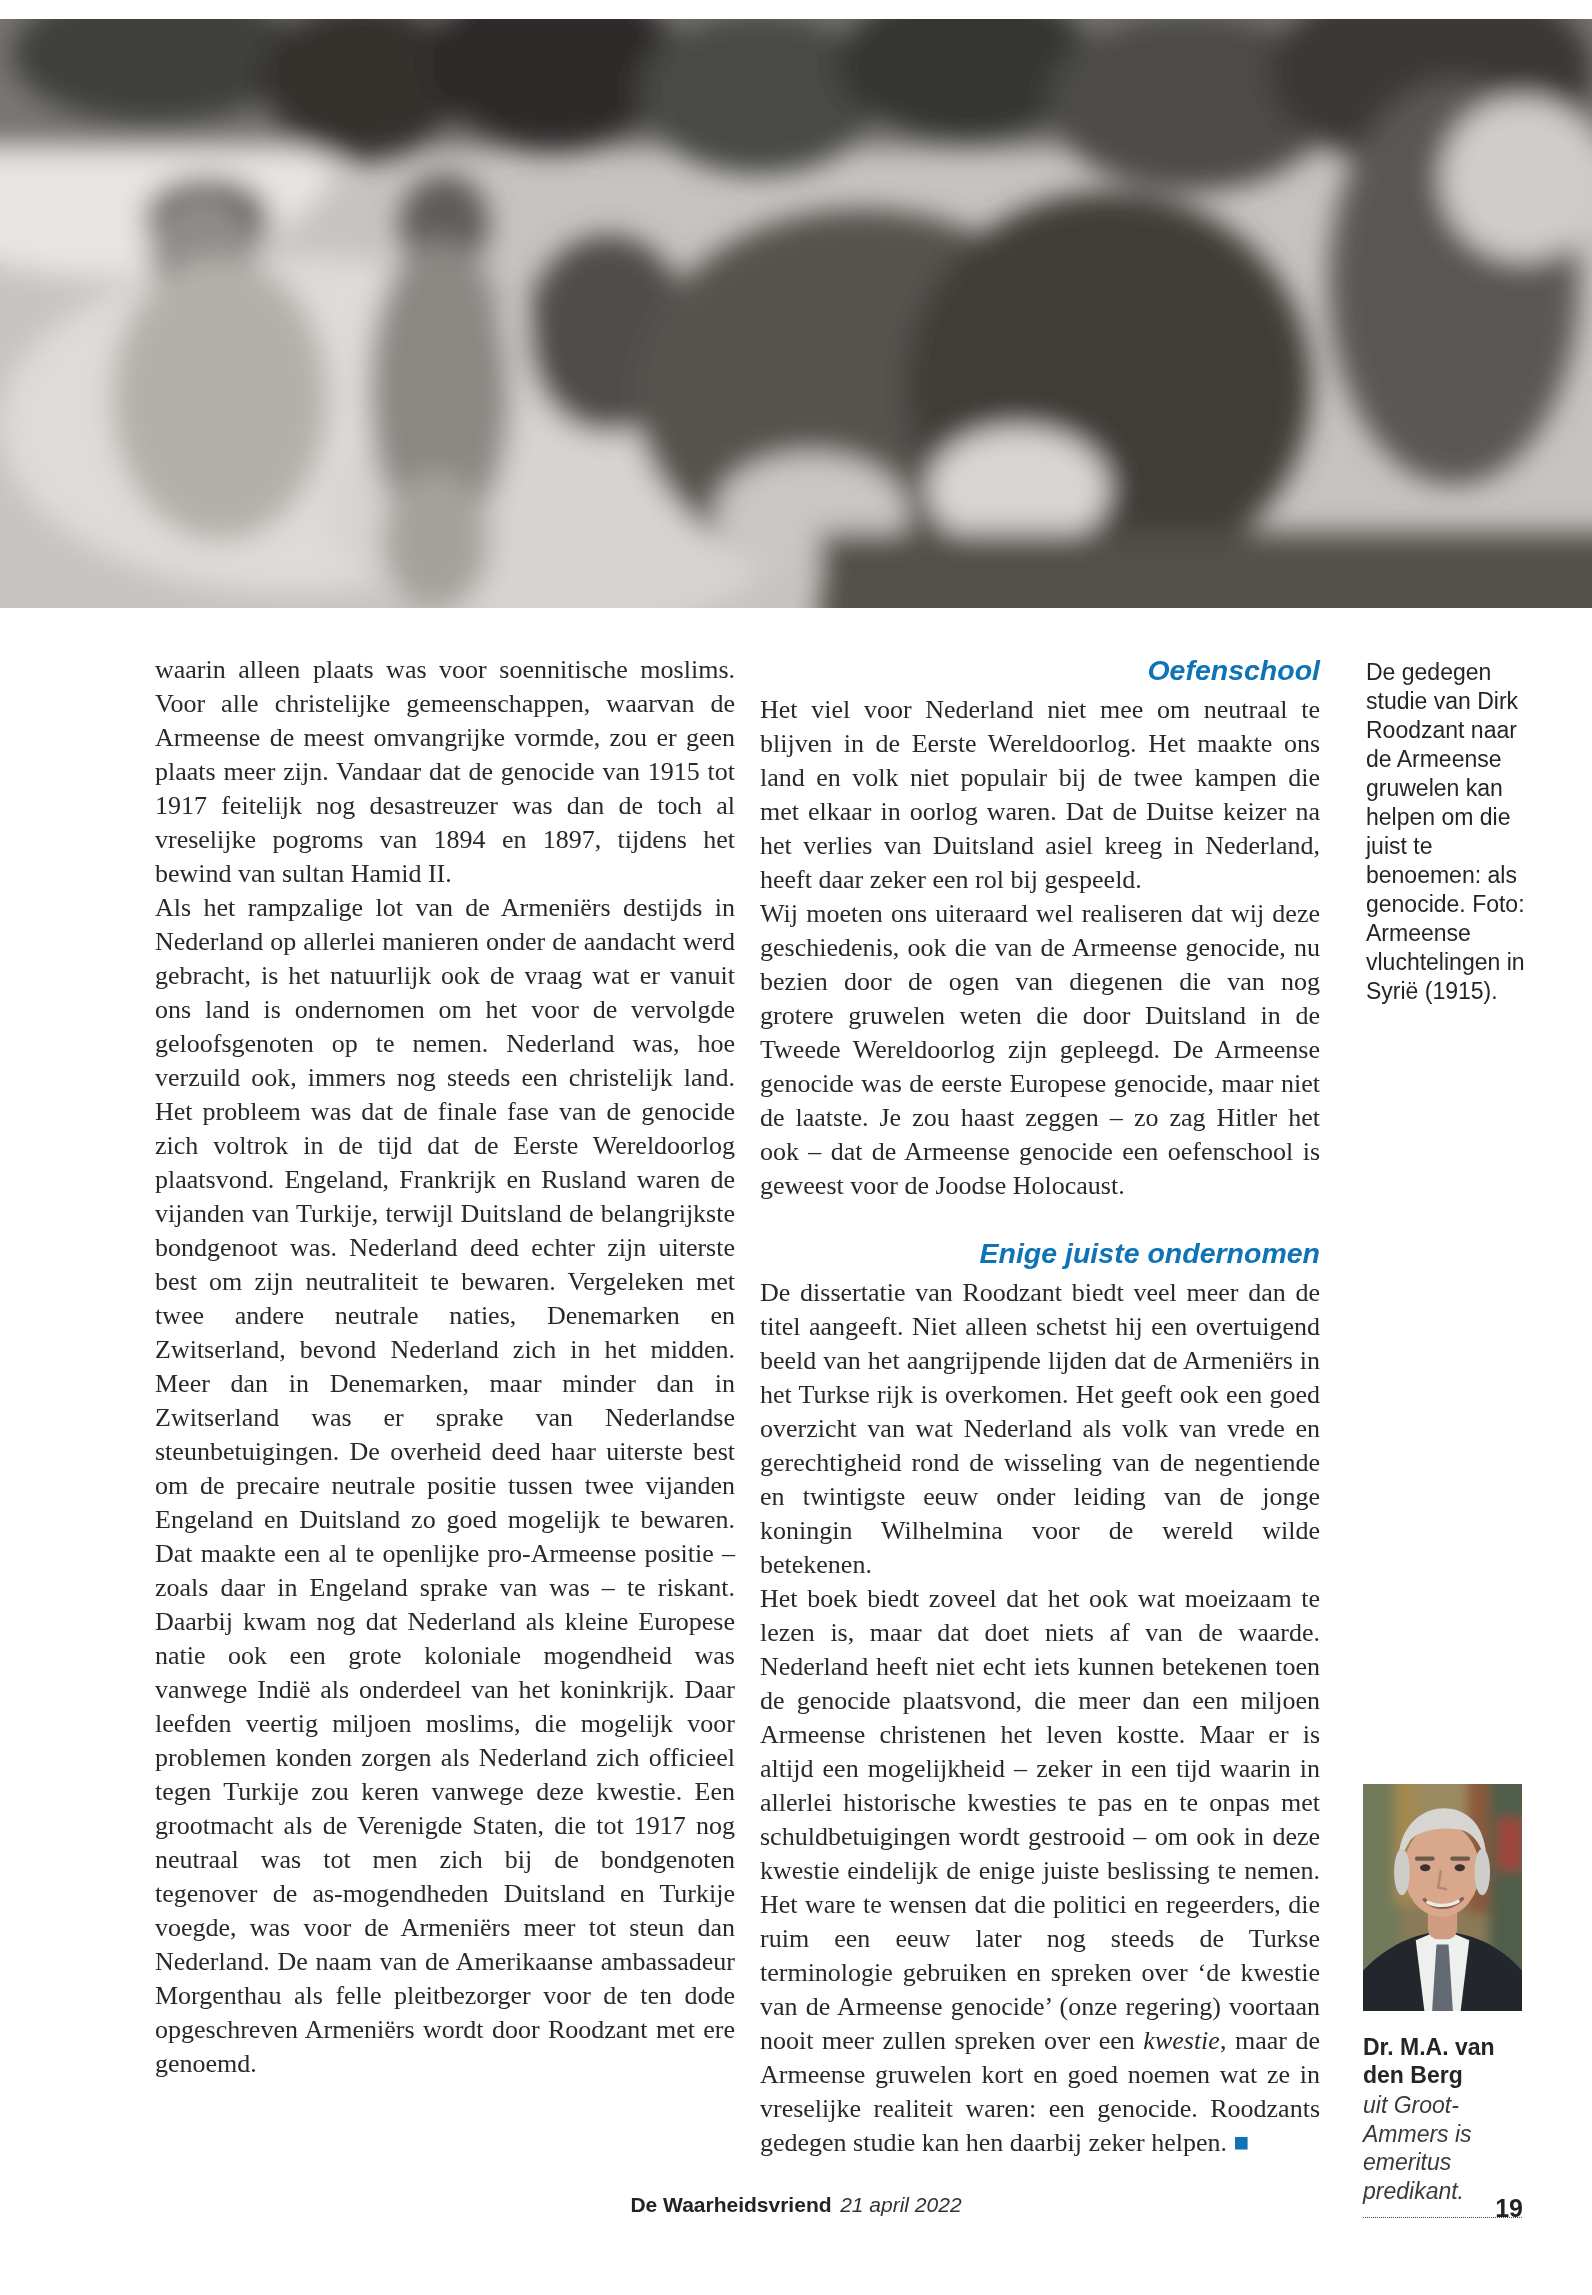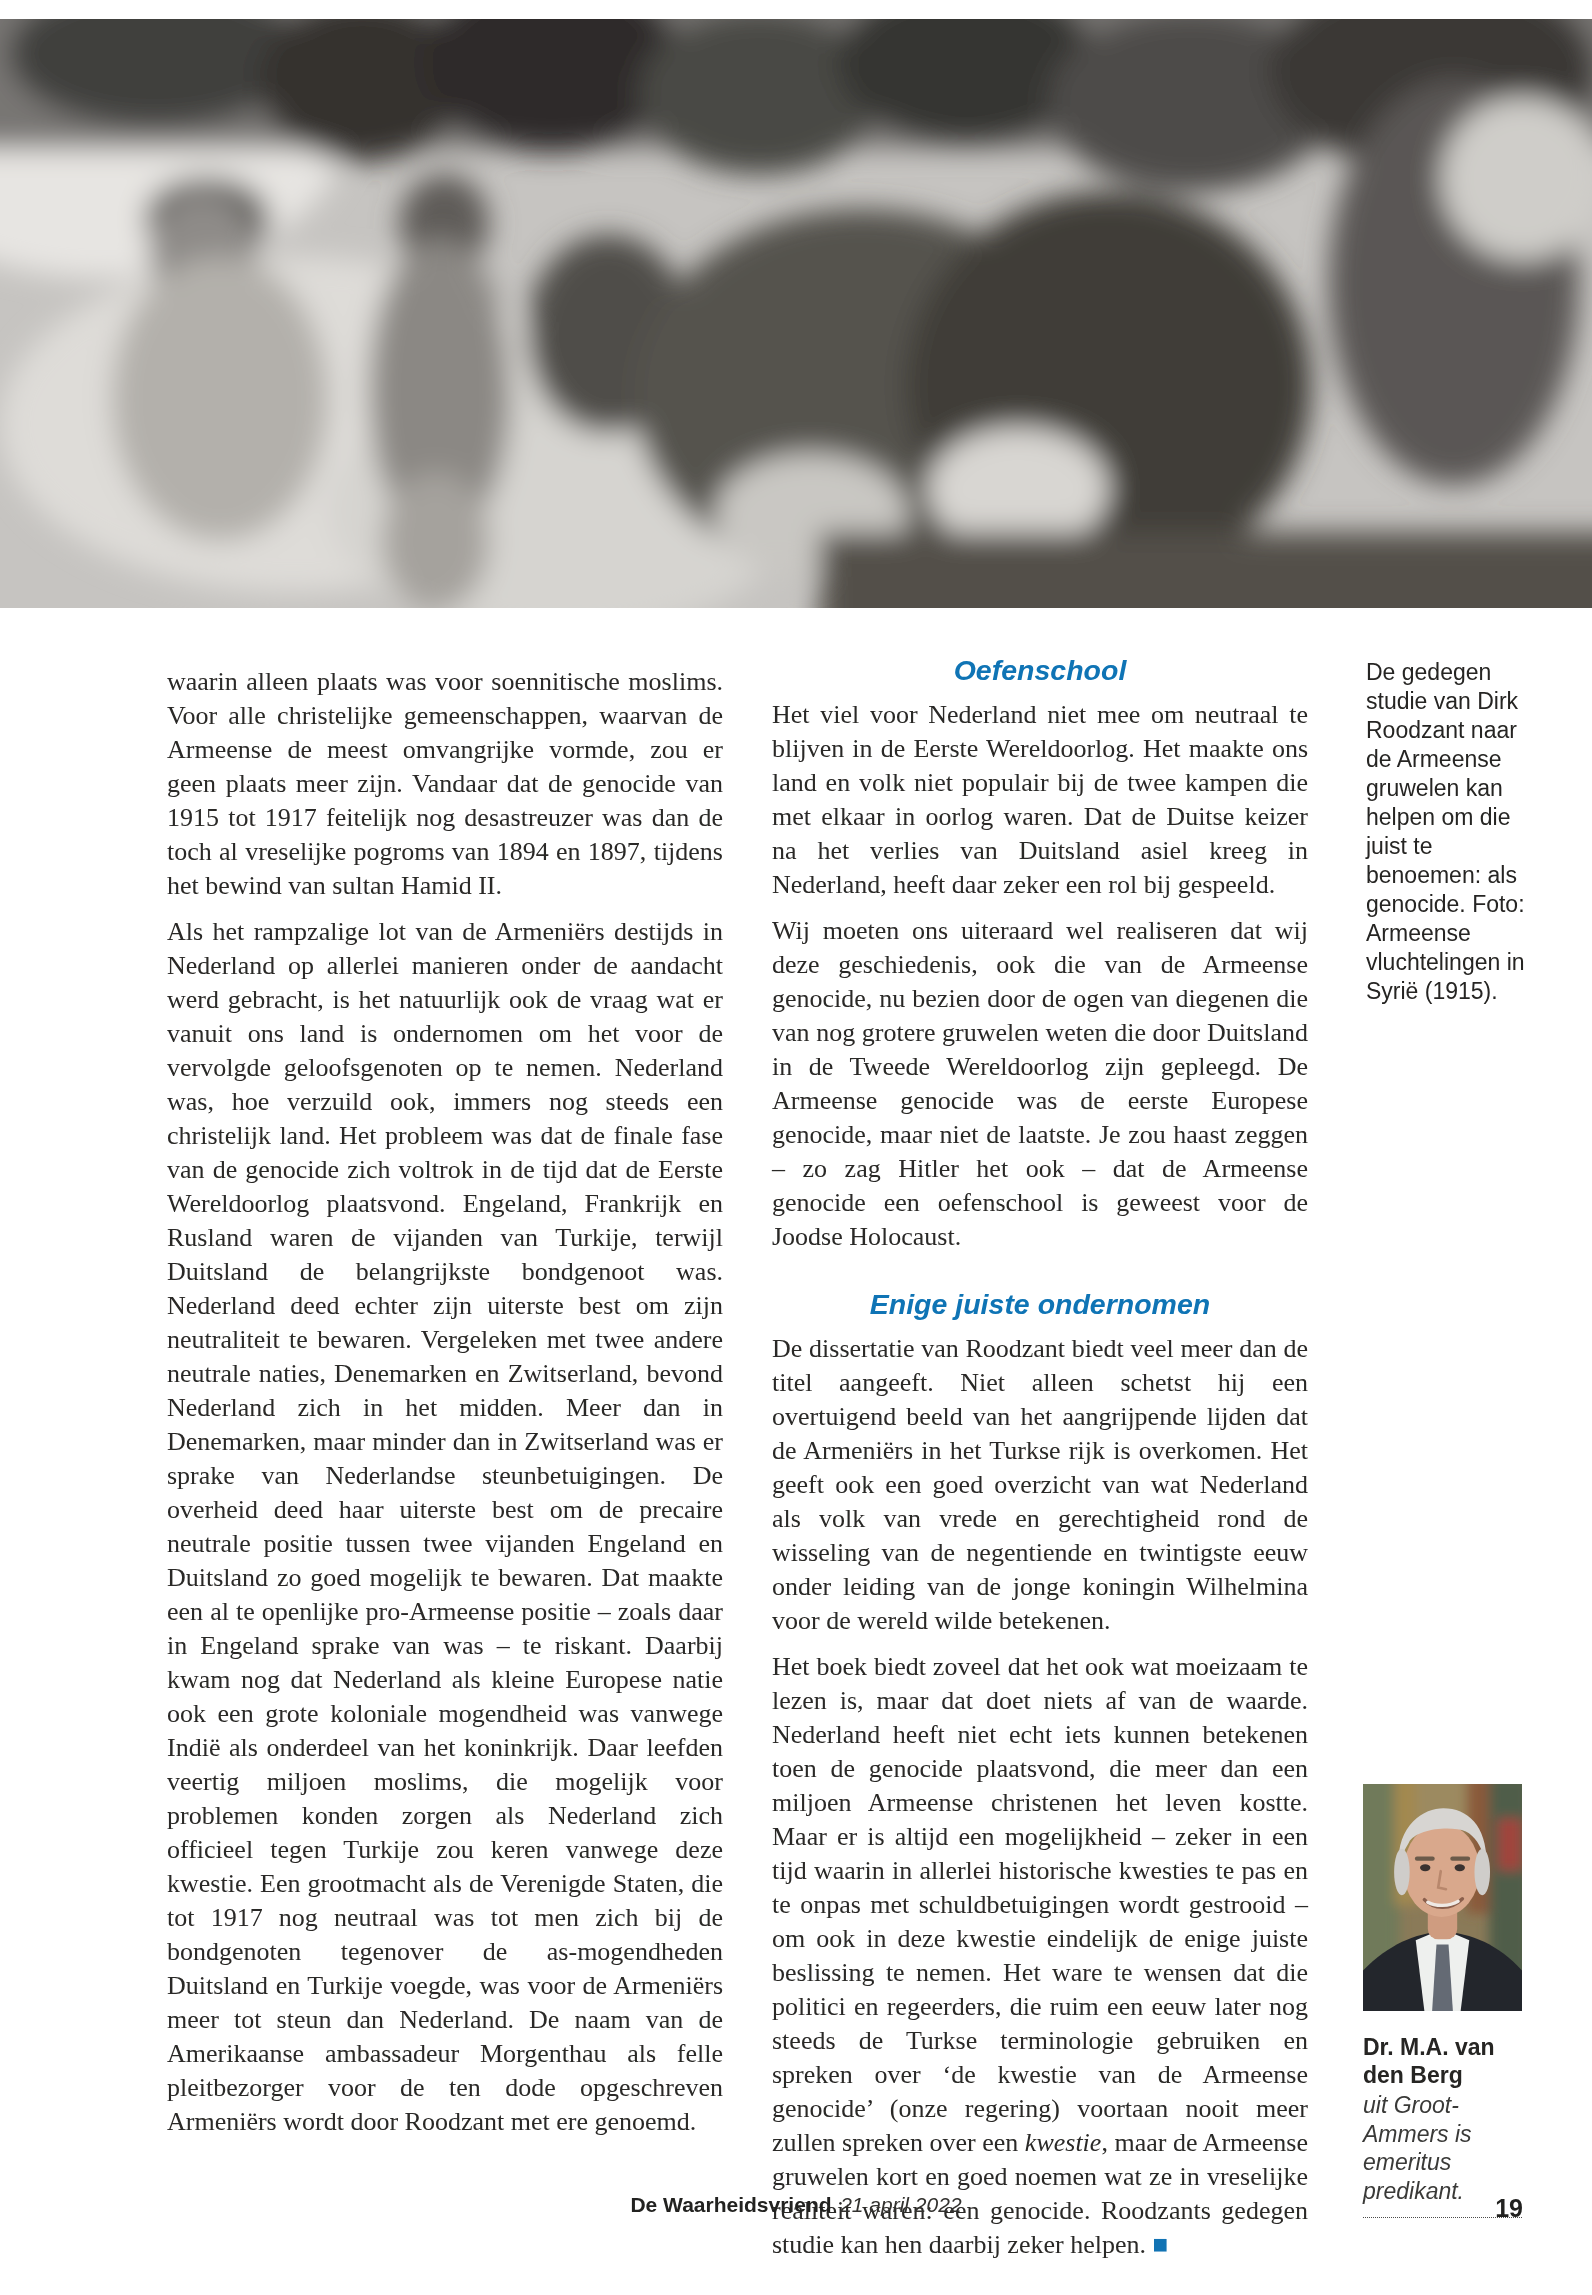--- a/index.html
+++ b/index.html
@@ -12,28 +12,28 @@
     position:absolute;left:0;top:19px;width:1592px;height:589px;
     overflow:hidden;background:#c6c4c1;
   }
   .photo-top svg{display:block;width:100%;height:100%;}
 
   
   .col{
     position:absolute;top:653px;
     font-size:26px;line-height:34px;text-align:justify;color:#2a2927;
   }
-  .col p{margin:12px;}
+  .col p{margin:0;}
   .col-left{left:155px;width:580px;}
   .col-right{left:760px;width:560px;}
   .section-heading{
     font-family:"Liberation Sans", sans-serif;
     font-style:italic;font-weight:bold;
     color:#0f74b5;font-size:28.5px;line-height:31px;
-    margin:35px 0 7px 0;text-align:center;
+    margin:35px 0 7px 0;text-align:right;
   }
   .section-heading.first{margin-top:1.7px;}
   .italic{font-style:italic;}
   .end-square{color:#1173b4;font-style:normal;}
 
   
   .sidebar-caption{
     position:absolute;left:1366px;top:658px;width:169px;
     font-family:"Liberation Sans", sans-serif;
     font-size:23px;line-height:29px;color:#262523;text-align:left;

